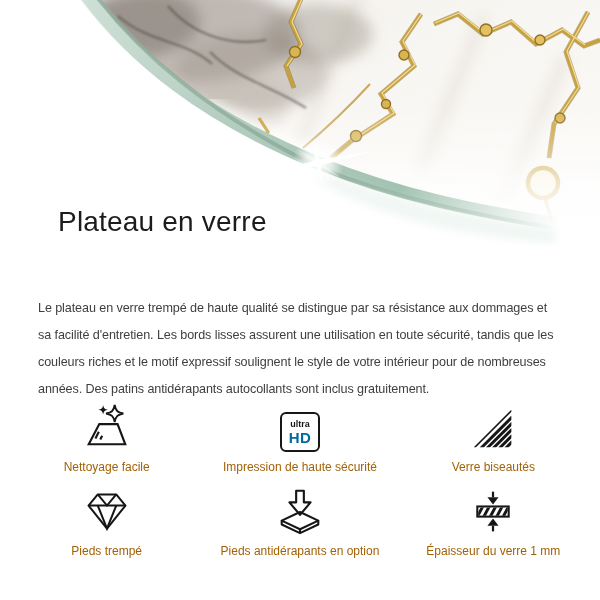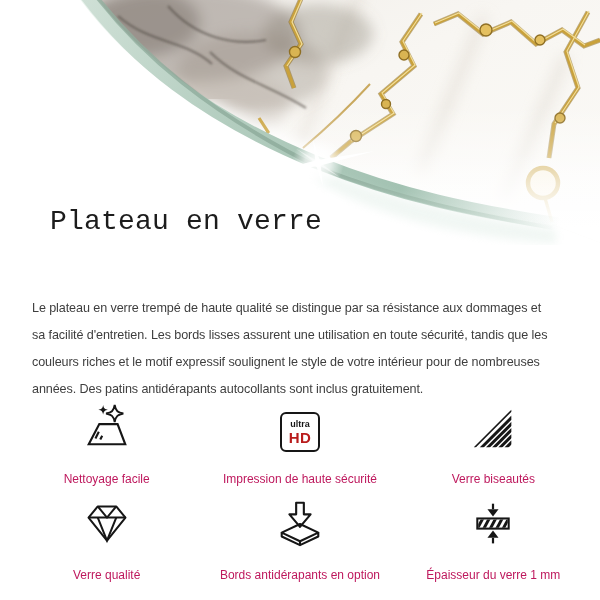--- a/index.html
+++ b/index.html
@@ -3,46 +3,46 @@
 <meta charset="utf-8">
 <style>
   html,body{margin:0;padding:0}
   body{
     width:600px;height:600px;position:relative;overflow:hidden;
     background:#ffffff;
     font-family:"Liberation Sans", sans-serif;
   }
   .hero{position:absolute;top:0;left:0;width:600px;height:245px}
   .heading{
-    position:absolute;left:50px;top:205px;margin:0;
-    font-family:Liberation Mono, monospace;font-weight:400;
+    position:absolute;left:58px;top:205px;margin:0;
+    font-family:Liberation Sans, sans-serif;font-weight:400;
     font-size:28px;line-height:34px;color:#1c1c1c;letter-spacing:.2px;
     white-space:nowrap;
   }
   .heading span{display:block}
   .para{
-    position:absolute;left:32px;top:282px;width:516px;
+    position:absolute;left:38px;top:282px;width:516px;
     font-size:12.6px;line-height:27px;letter-spacing:-.1px;color:#3e3e3e;
   }
   .features{
     position:absolute;left:0;top:402px;width:600px;box-sizing:border-box;
     display:grid;grid-template-columns:repeat(3,1fr);row-gap:12px;padding:0 10px;
   }
   .cell{display:flex;flex-direction:column;align-items:center}
   .iconbox{height:50px;display:flex;align-items:flex-end;justify-content:center}
-  .feat-label{margin-top:20px;font-size:12px;color:#be185d;text-align:center}
+  .feat-label{margin-top:8px;font-size:12px;color:#a16207;text-align:center}
   .ic{stroke:#161616;fill:none;stroke-width:2.2}
   .ic .fill{fill:#161616;stroke:none}
   .hd-badge{
     width:36px;height:36px;border:2.5px solid #161616;border-radius:6px;
     display:flex;flex-direction:column;align-items:center;justify-content:center;
     line-height:1;background:#fff;
   }
   .hd-top{font-size:9px;font-weight:700;color:#161616;margin-bottom:1px}
-  .hd-bottom{font-size:15px;font-weight:700;color:#b91c1c;letter-spacing:.3px}
+  .hd-bottom{font-size:15px;font-weight:700;color:#0369a1;letter-spacing:.3px}
 </style>
 </head>
 <body>
 
 <svg class="hero" viewBox="0 0 600 245" aria-hidden="true">
   <defs>
     <clipPath id="disc">
       <path d="M80,-20 L620,-20 L620,250 L556,226 C472,212 398,195 316,162 C201,114 131,56 80,-12 Z"></path>
     </clipPath>
     <linearGradient id="marbleGrad" x1="0" y1="0" x2="1" y2="1">
@@ -216,33 +216,33 @@
 
   <div class="cell">
     <div class="iconbox">
       <svg class="ic" width="48" height="48" viewBox="0 0 52 52">
         <path d="M6,19 L16,7 L36,7 L46,19 L26,44 Z" stroke-linejoin="round"></path>
         <path d="M6,19 L46,19"></path>
         <path d="M16,7 L26,19 L36,7"></path>
         <path d="M16,19 L26,44 L36,19"></path>
       </svg>
     </div>
-    <div class="feat-label">Verre qualité</div>
+    <div class="feat-label">Pieds trempé</div>
   </div>
 
   <div class="cell">
     <div class="iconbox">
       <svg class="ic" width="50" height="50" viewBox="0 0 52 52">
         <path d="M22,5 L30,5 L30,17 L37,17 L26,30 L15,17 L22,17 Z" stroke-linejoin="round"></path>
         <path d="M26,27 L45,36 L26,45 L7,36 Z" stroke-linejoin="round"></path>
         <path d="M7,36 L7,40 L26,49 L45,40 L45,36" stroke-linejoin="round"></path>
         <path d="M26,45 L26,49"></path>
       </svg>
     </div>
-    <div class="feat-label">Bords antidérapants en option</div>
+    <div class="feat-label">Pieds antidérapants en option</div>
   </div>
 
   <div class="cell">
     <div class="iconbox">
       <svg width="48" height="48" viewBox="0 0 52 52">
         <defs>
             <clipPath id="barClip">
               <rect x="10" y="21" width="32" height="9"></rect>
             </clipPath>
           </defs>

